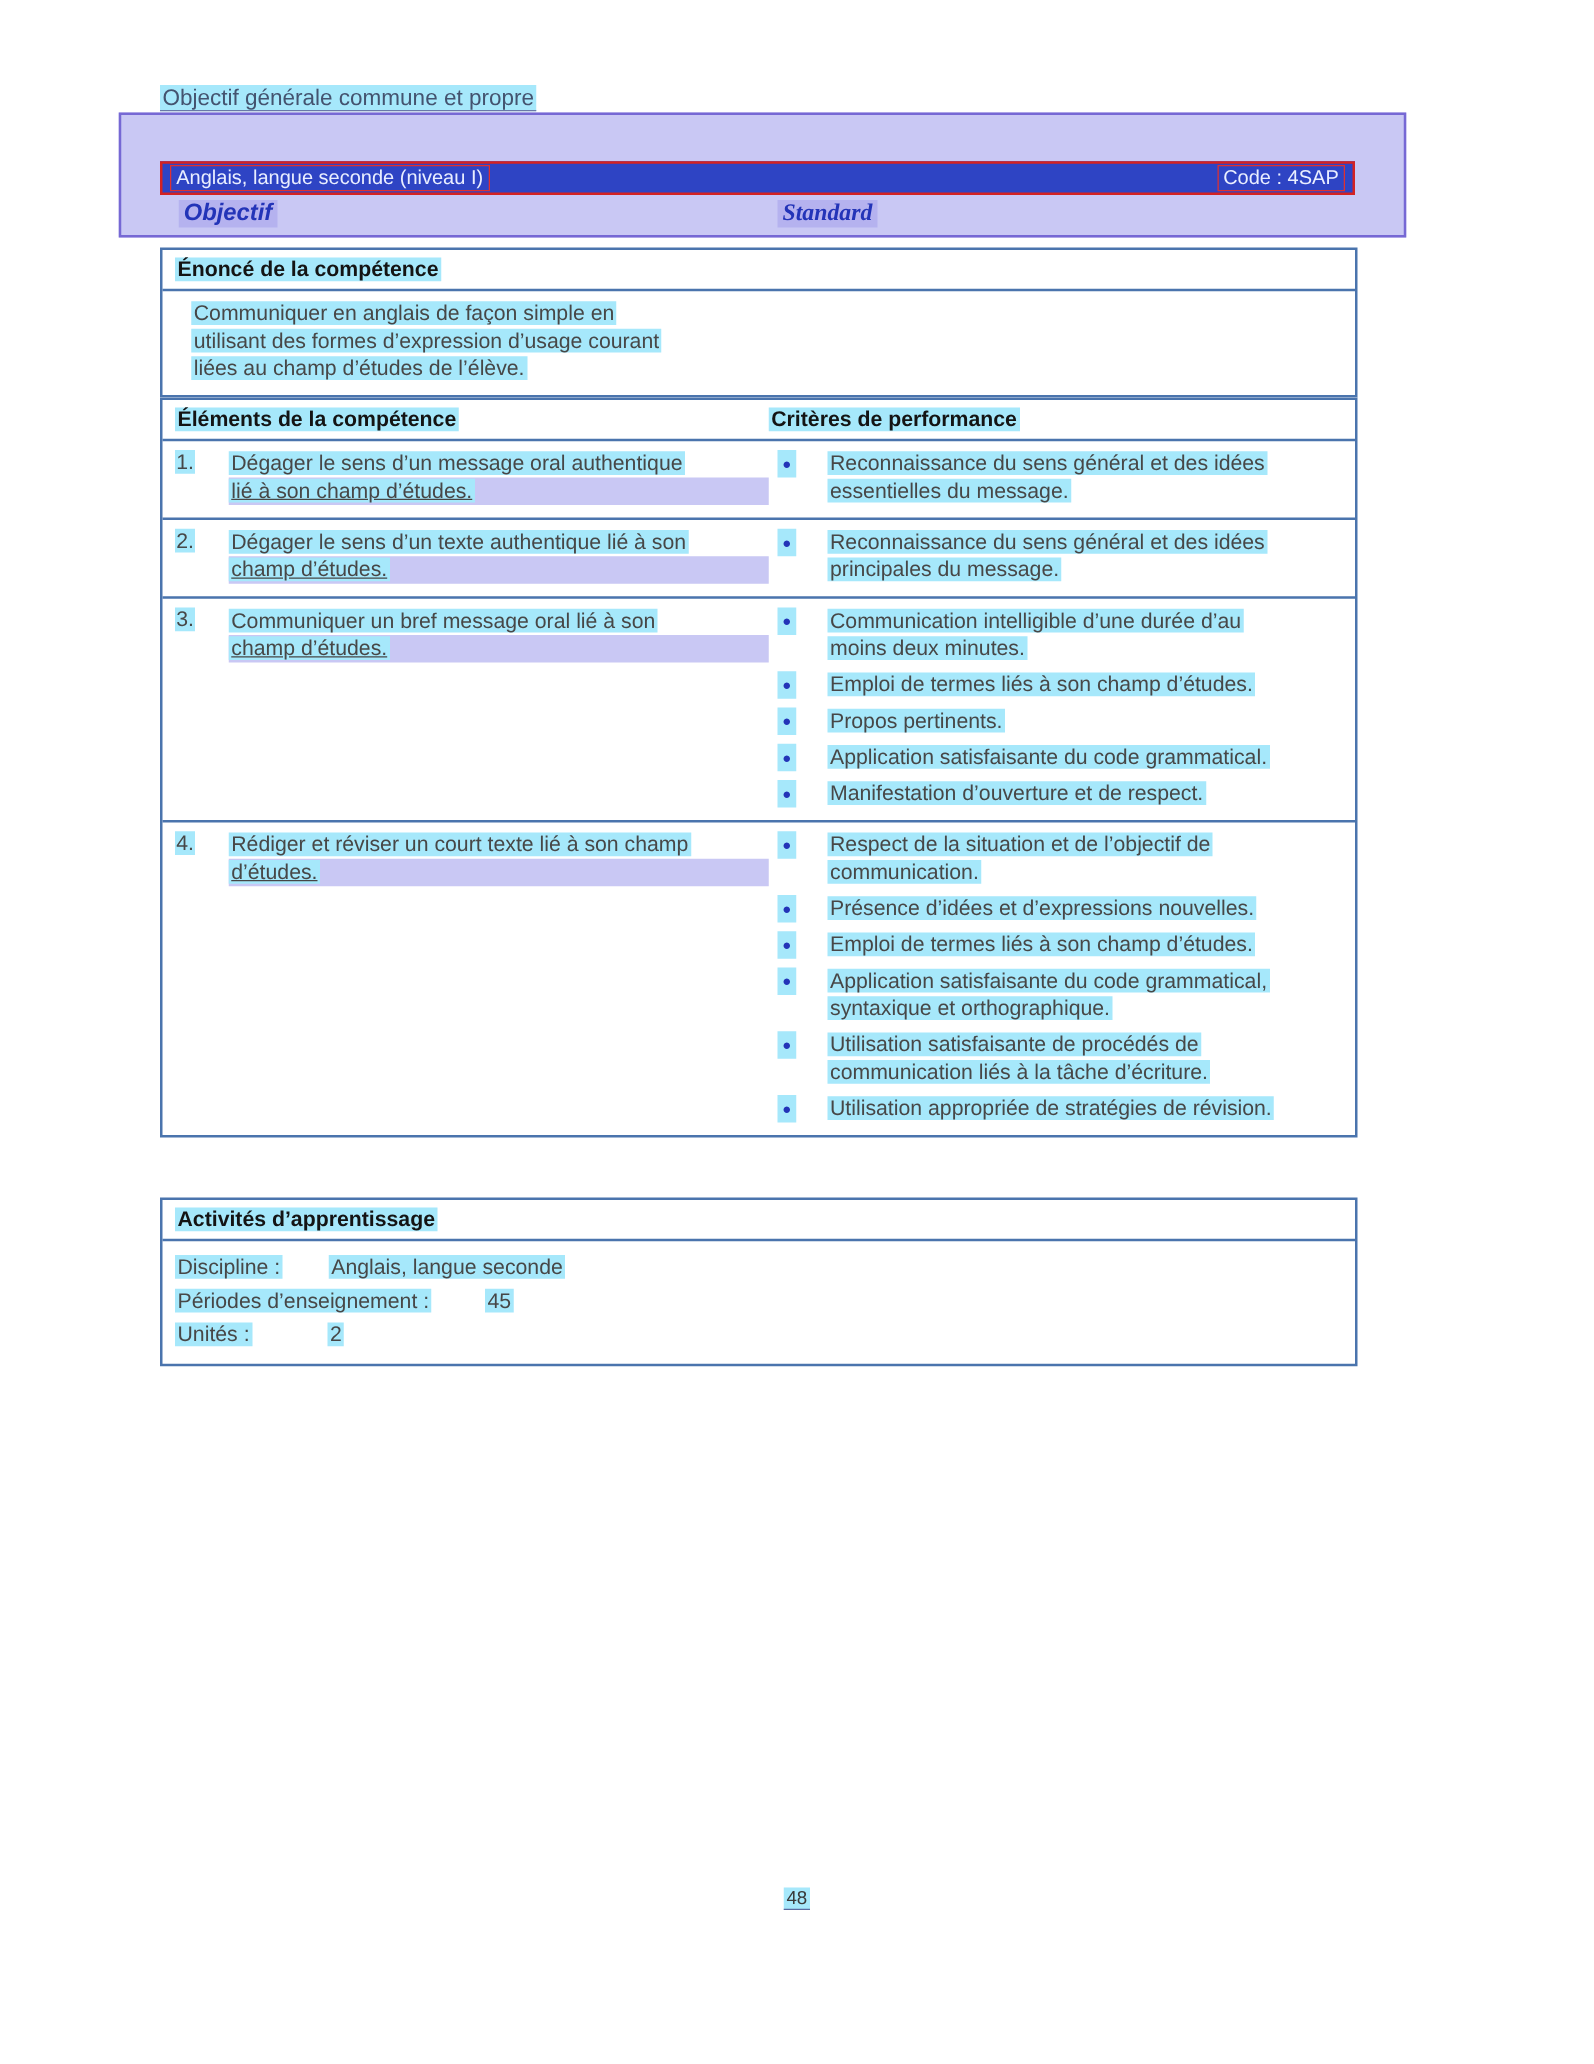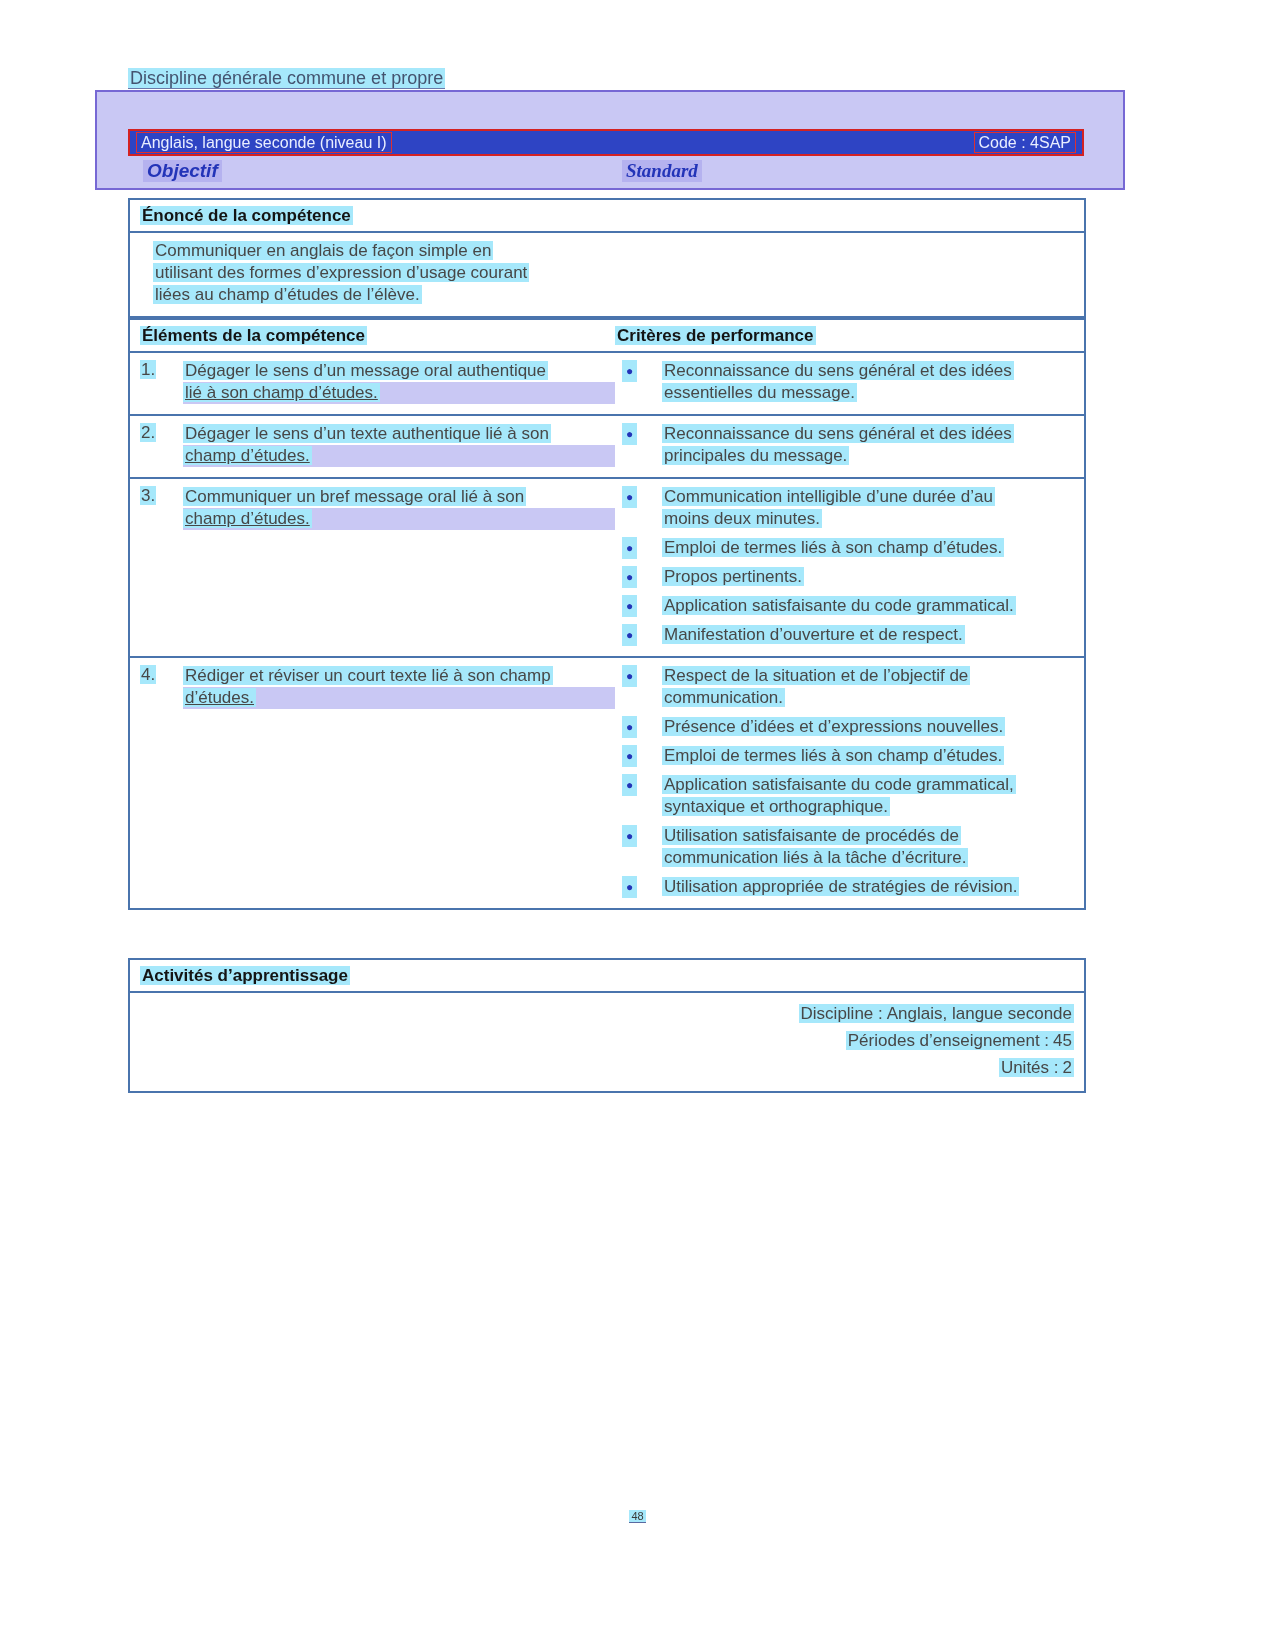--- a/index.html
+++ b/index.html
@@ -59,36 +59,36 @@
 
   .crit { display:flex; align-items:flex-start; margin-bottom:7px; }
   .crit:last-child { margin-bottom:0; }
   .bullet {
     flex:none; width:15px; margin:0 12px 0 7px; text-align:center;
     background:#a6e8fb; color:#2334b8; line-height:22px; font-size:12px;
   }
   .bullet::before { content:"●"; }
   .crit-lines { flex:1; }
 
-  .activ-row { line-height:27px; white-space:nowrap;text-align:right; }
+  .activ-row { line-height:27px; white-space:nowrap; }
   .lblwrap { display:inline-block; }
   .w-disc { width:123px; }
   .w-per  { width:248px; }
   .w-uni  { width:122px; }
 
-  .page-number { position:absolute; left:0; right:0; top:1510px; text-align:center; font-size:11px; color:#3a3a3a; }
+  .page-number { position:absolute; left:0; right:0; top:1510px; text-align:center; font-size:15px; color:#3a3a3a; }
   .page-number .hl { border-bottom:1px solid #5a6aa0; }
 </style>
 </head>
 <body>
 
 <div class="page">
 
   <div class="top-label">
-    <span class="hl">Discipline générale commune et propre</span>
+    <span class="hl">Objectif générale commune et propre</span>
   </div>
 
   <div class="header-box">
     <div class="title-bar">
       <span class="word-box">Anglais, langue seconde (niveau I)</span>
       <span class="word-box">Code : 4SAP</span>
     </div>
     <span class="obj-label">Objectif</span>
     <span class="std-label">Standard</span>
   </div>

